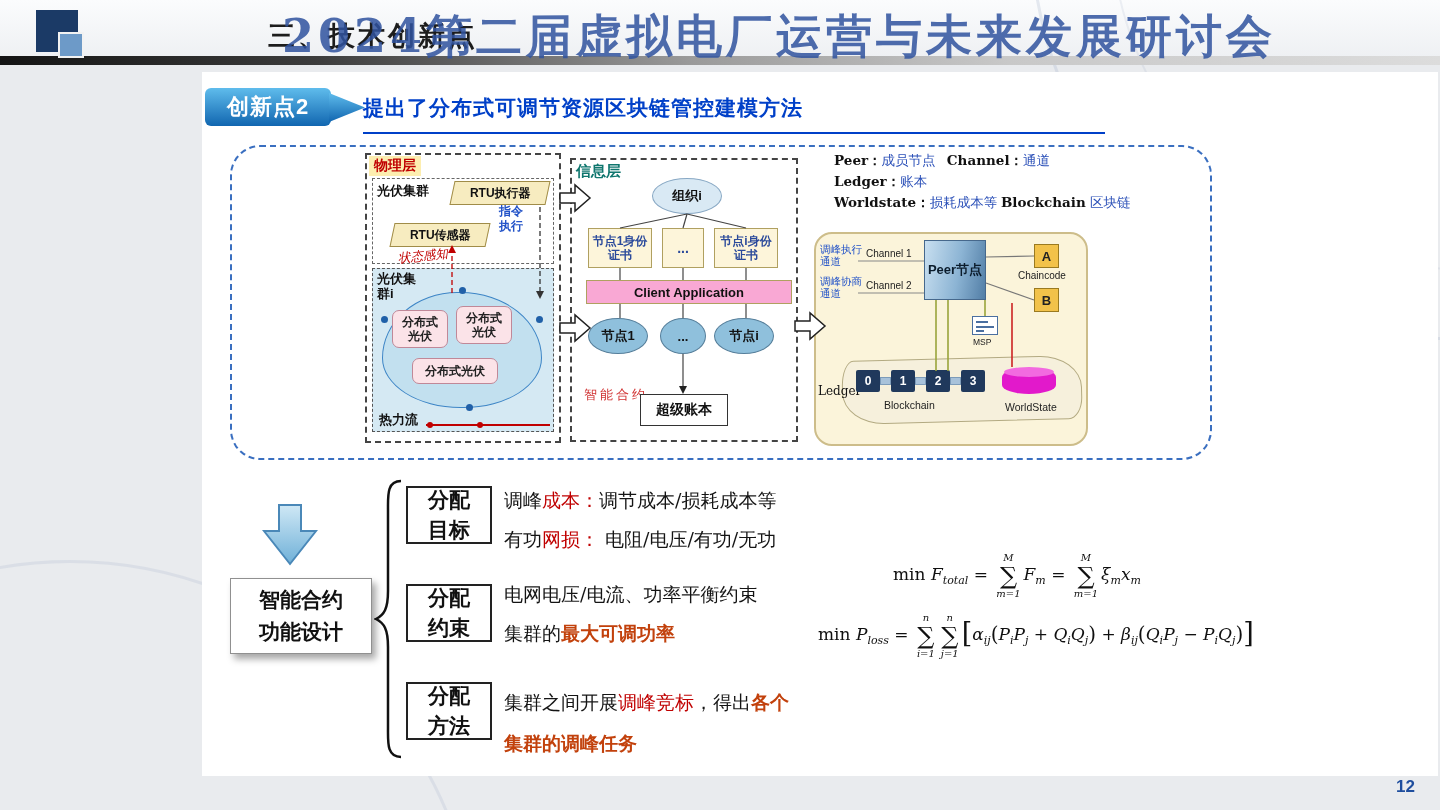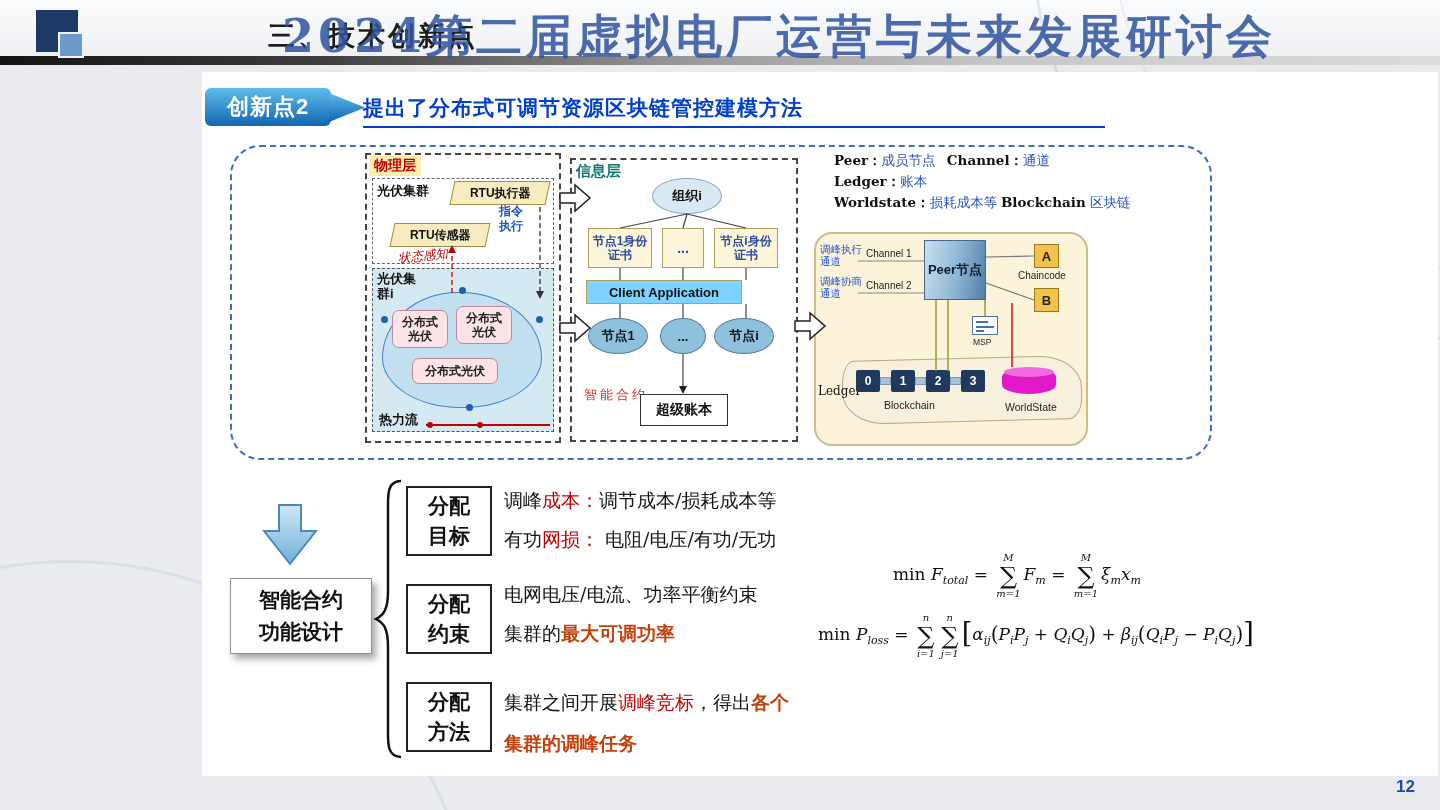--- a/index.html
+++ b/index.html
@@ -15,21 +15,21 @@
   .deco-bl{left:-340px;top:560px;width:820px;height:820px;border:3px solid rgba(130,150,185,.14)}
   .logo-outer{left:36px;top:10px;width:42px;height:42px;background:#1b3a66}
   .logo-inner{left:58px;top:32px;width:26px;height:26px;background:#6d9ac8;border:2px solid #f2f2f2}
   .section-title{left:268px;top:18px;font-size:27px;font-weight:bold;color:#1c1c1c;letter-spacing:3px;z-index:2}
   .watermark{left:282px;top:6px;font-size:46px;font-weight:bold;color:#30539f;opacity:.85;font-family:"DejaVu Serif",serif;letter-spacing:4px;white-space:nowrap;z-index:3}
   .panel{left:202px;top:72px;width:1236px;height:704px;background:#ffffff;z-index:1}
   .z2{z-index:2}
   
   .badge{left:205px;top:88px;width:126px;height:38px;background:linear-gradient(180deg,#5fbcec,#1166b0);border-radius:6px;color:#fff;font-size:22px;font-weight:bold;display:flex;align-items:center;justify-content:center;letter-spacing:1px}
   .badge-arrow{left:329px;top:93px;width:36px;height:29px;background:linear-gradient(180deg,#5fbcec,#1166b0);clip-path:polygon(0 0,100% 50%,0 100%)}
-  .inno-title{left:363px;top:94px;width:742px;font-size:21px;font-weight:bold;color:#0040c8;border-bottom:2px solid #0040c8;padding-bottom:4px;letter-spacing:1px}
+  .inno-title{left:363px;top:94px;width:742px;font-size:21px;font-weight:bold;color:#0040c8;border-bottom:2px solid #0040c8;padding-bottom:10px;letter-spacing:1px}
   
   .outer-dash{left:230px;top:145px;width:982px;height:315px;border:2px dashed #3a6fc0;border-radius:30px}
   .phys-box{left:365px;top:153px;width:196px;height:290px;border:2px dashed #444}
   .phys-label{left:369px;top:156px;background:#fdeeb0;color:#c00000;font-weight:bold;font-size:14px;padding:1px 5px}
   .phys-upper{left:372px;top:178px;width:182px;height:86px;border:1px dashed #666}
   .pv-cluster-label{left:377px;top:182px;font-size:13px;font-weight:bold;color:#111}
   .trap{background:#f7ecc0;border:1px solid #a08c48;transform:skewX(-12deg);display:flex;align-items:center;justify-content:center;font-size:12px;font-weight:bold;color:#111}
   .trap>span{transform:skewX(12deg)}
   .rtu1{left:452px;top:181px;width:96px;height:24px}
   .rtu2{left:392px;top:223px;width:96px;height:24px}
@@ -48,21 +48,21 @@
   .heat-line{left:426px;top:424px;width:124px;height:2px;background:#c00000}
   
   .info-box{left:570px;top:158px;width:228px;height:284px;border:2px dashed #444}
   .info-label{left:576px;top:162px;font-size:15px;font-weight:bold;color:#0f766e}
   .ellipse{border-radius:50%;display:flex;align-items:center;justify-content:center;font-size:13px;font-weight:bold;color:#111}
   .org{left:652px;top:178px;width:70px;height:36px;background:#d9e9f4;border:1.5px solid #88a8c4}
   .cert{background:#fdf5da;border:1px solid #b0a060;display:flex;align-items:center;justify-content:center;text-align:center;font-size:12px;color:#2b4a9b;font-weight:bold;line-height:14px;white-space:pre-line}
   .cert1{left:588px;top:228px;width:64px;height:40px}
   .certd{left:662px;top:228px;width:42px;height:40px;font-size:14px}
   .certi{left:714px;top:228px;width:64px;height:40px}
-  .client-app{left:586px;top:280px;width:156px;height:24px;background:#7dd3fc;border:1px solid #b0a060;display:flex;align-items:center;justify-content:center;font-size:13px;font-weight:bold;color:#111}
+  .client-app{left:586px;top:280px;width:206px;height:24px;background:#f9a8d4;border:1px solid #b0a060;display:flex;align-items:center;justify-content:center;font-size:13px;font-weight:bold;color:#111}
   .node{background:#8fc0dc;border:1.5px solid #557e9a}
   .node1{left:588px;top:318px;width:60px;height:36px}
   .noded{left:660px;top:318px;width:46px;height:36px}
   .nodei{left:714px;top:318px;width:60px;height:36px}
   .sc-label{left:584px;top:386px;font-size:13px;color:#d03030;letter-spacing:3px}
   .hledger{left:640px;top:394px;width:88px;height:32px;background:#fff;border:1.5px solid #333;display:flex;align-items:center;justify-content:center;font-size:14px;font-weight:bold;color:#111}
   
   .legend{left:834px;top:150px;font-size:13.5px;line-height:21px}
   .lk{font-weight:bold;color:#111;font-family:"DejaVu Serif",serif}
   .lv{color:#2b50b8;font-family:"DejaVu Serif",serif}
@@ -87,21 +87,21 @@
   .ledger-shape{left:842px;top:358px;width:240px;height:64px;background:#f6f0dc;border:1px solid #b3aa82;border-radius:12px 42px 14px 42px/26px 32px 22px 32px;transform:rotate(-1.5deg)}
   .blocks{left:856px;top:370px;display:flex;align-items:center}
   .blk{width:24px;height:22px;background:#20395c;color:#fff;font-size:12px;font-weight:bold;display:flex;align-items:center;justify-content:center;border-radius:2px}
   .lnk{width:11px;height:8px;background:#a8c2da;border:1px solid #7d9cba}
   .bc-label{left:884px;top:399px;font-size:10.5px;color:#222}
   .ws-cyl{left:1002px;top:368px;width:54px;height:26px;background:#e219cb;border-radius:27px/9px}
   .ws-top{position:absolute;left:2px;top:-1px;width:50px;height:10px;background:#f26ae0;border-radius:50%}
   .ws-label{left:1005px;top:401px;font-size:10.5px;color:#222}
   
   .root-box{left:230px;top:578px;width:142px;height:76px;background:#fff;border:1px solid #909090;box-shadow:4px 5px 7px rgba(0,0,0,.35);display:flex;align-items:center;justify-content:center;text-align:center;font-size:21px;font-weight:bold;line-height:32px;white-space:pre-line;color:#111}
-  .alloc-box{width:86px;height:70px;background:#fff;border:2px solid #222;display:flex;align-items:center;justify-content:center;text-align:center;font-size:21px;font-weight:bold;line-height:30px;white-space:pre-line;color:#111}
+  .alloc-box{width:86px;height:58px;background:#fff;border:2px solid #222;display:flex;align-items:center;justify-content:center;text-align:center;font-size:21px;font-weight:bold;line-height:30px;white-space:pre-line;color:#111}
   .goal{left:406px;top:486px}
   .cons{left:406px;top:584px}
   .method{left:406px;top:682px}
   .body-line{font-size:19px;font-family:"DejaVu Serif",serif;color:#141414}
   .red{color:#c00000}
   .redbold{color:#c2410c;font-weight:bold}
   .gl1{left:504px;top:488px}
   .gl2{left:504px;top:527px}
   .cl1{left:504px;top:582px}
   .cl2{left:504px;top:621px}

